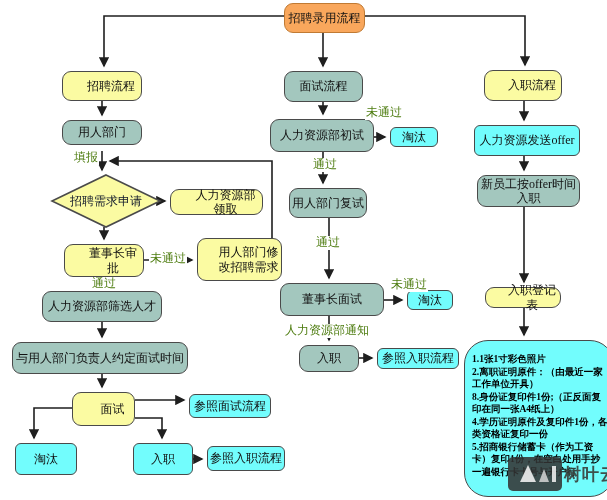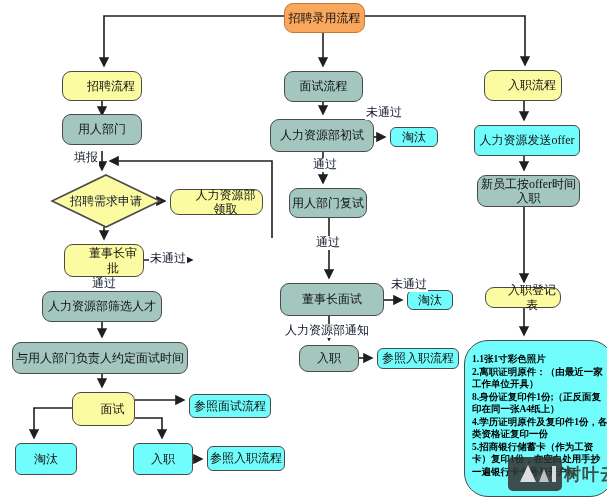--- a/index.html
+++ b/index.html
@@ -19,21 +19,21 @@
   .orange{background:var(--orange-fill);border-color:var(--orange-border);}
   .yellow{background:var(--yellow-fill);padding-left:20px;}
   .teal{background:var(--teal-fill);}
   .cyan{background:var(--cyan-fill);border-radius:6px;}
   .diamond-label{
     position:absolute;z-index:2;display:flex;align-items:center;justify-content:center;
     font-size:12px;text-align:left;color:#0f172a;
   }
   .elabel{
     position:absolute;z-index:3;font-size:12px;line-height:1.15;background:#ffffff;
-    padding:0 1px;color:#0f172a;white-space:nowrap;
+    padding:0 1px;color:#4d7c0f;white-space:nowrap;
   }
   .checklist{
     position:absolute;left:452px;top:340px;width:150px;height:157px;z-index:2;
     background:var(--cyan-fill);border:1.6px solid var(--node-border);border-radius:24px;
     box-sizing:border-box;padding:12px 4px 4px 7px;
     font-size:9.5px;font-weight:bold;line-height:1.32;color:#000;
   }
   .checklist .ck-line{margin:0;}
   .watermark{
     position:absolute;left:496px;top:457px;z-index:4;display:flex;align-items:center;gap:2px;
@@ -88,24 +88,25 @@
     <polyline points="512,156 512,170" marker-end="url(#arrow)"></polyline>
     <polyline points="512,207 512,282" marker-end="url(#arrow)"></polyline>
     <polyline points="512,308 512,335" marker-end="url(#arrow)"></polyline>
 
     <polygon class="diamond" points="94,175 148,201 94,227 40,201"></polygon>
   </svg>
 
   <div class="node orange" style="left:272px;top:3px;width:81px;height:30px">招聘录用流程</div>
 
   <div class="node yellow" style="left:50px;top:71px;width:80px;height:30px">招聘流程</div>
-  <div class="node teal" style="left:50px;top:114px;width:80px;height:31px">用人部门</div>
+  <div class="node teal" style="left:50px;top:120px;width:80px;height:25px">用人部门</div>
   <div class="diamond-label" style="left:40px;top:188px;width:108px;height:26px">招聘需求申请</div>
   <div class="node yellow" style="left:158px;top:189px;width:93px;height:26px">人力资源部领取</div>
   <div class="node yellow" style="left:52px;top:244px;width:80px;height:33px">董事长审批</div>
+  <div class="node yellow" style="left:185px;top:238px;width:85px;height:43px">用人部门修改招聘需求</div>
   <div class="node teal" style="left:30px;top:291px;width:120px;height:31px">人力资源部筛选人才</div>
   <div class="node teal" style="left:0;top:342px;width:176px;height:32px">与用人部门负责人约定面试时间</div>
   <div class="node yellow" style="left:60px;top:392px;width:63px;height:34px">面试</div>
   <div class="node cyan" style="left:177px;top:394px;width:82px;height:24px">参照面试流程</div>
   <div class="node cyan" style="left:3px;top:443px;width:62px;height:32px">淘汰</div>
   <div class="node cyan" style="left:121px;top:443px;width:60px;height:32px">入职</div>
   <div class="node cyan" style="left:195px;top:446px;width:78px;height:25px">参照入职流程</div>
 
   <div class="node teal" style="left:272px;top:71px;width:79px;height:31px">面试流程</div>
   <div class="node teal" style="left:258px;top:119px;width:104px;height:33px">人力资源部初试</div>

